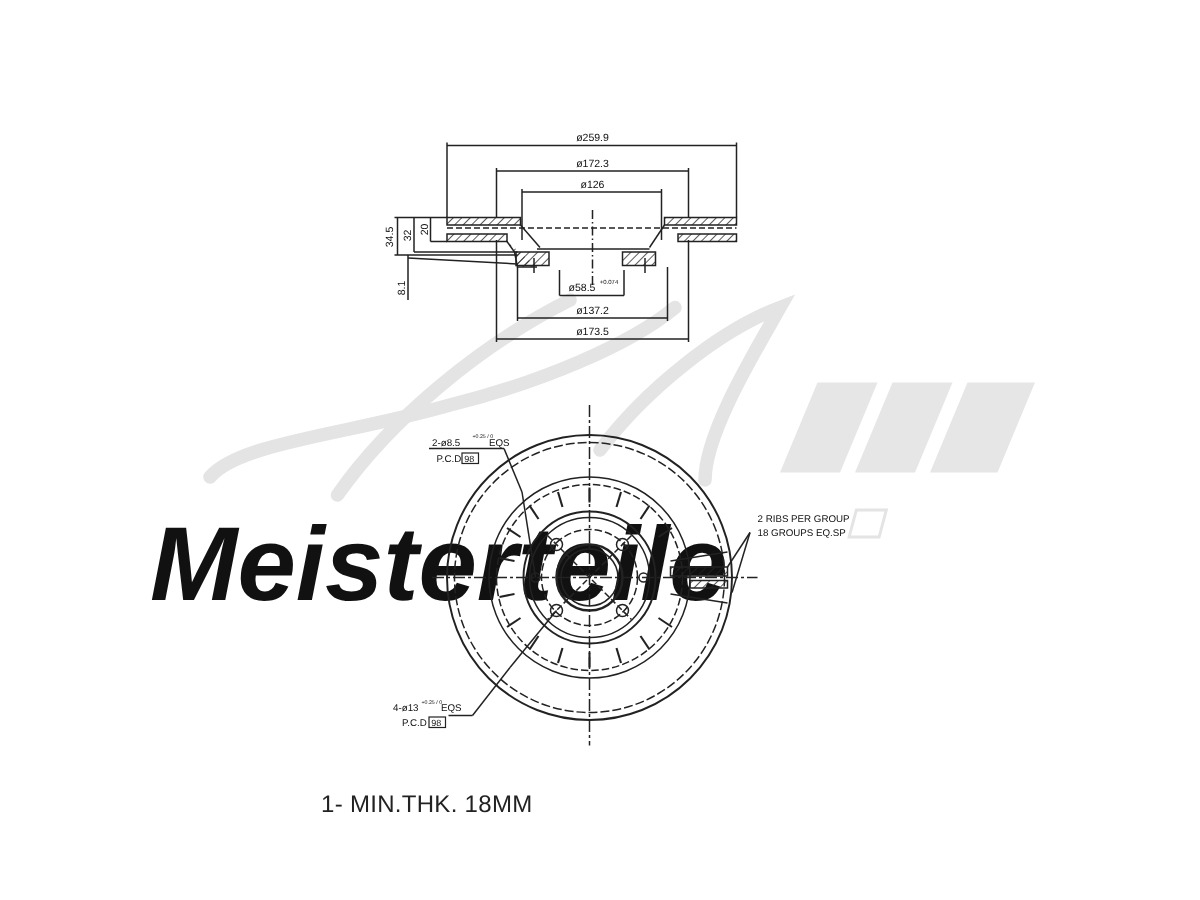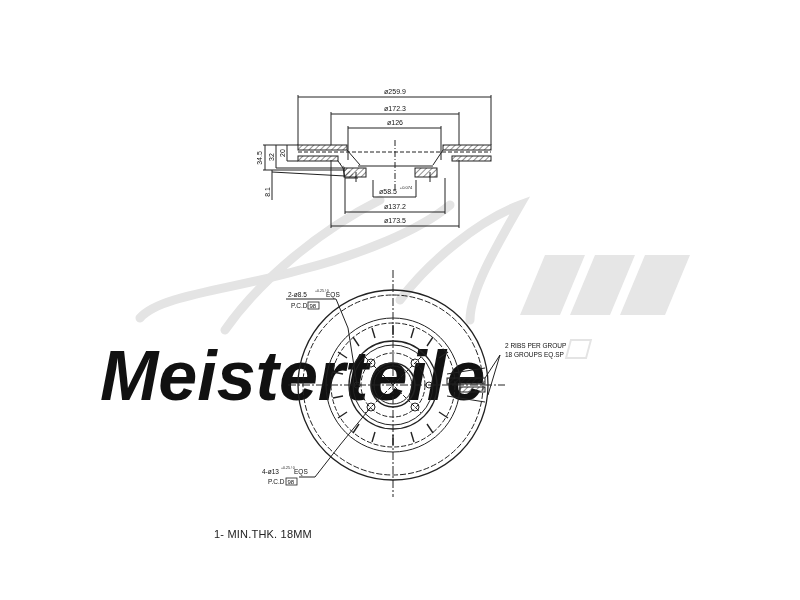--- a/index.html
+++ b/index.html
@@ -1,19 +1,19 @@
 <!DOCTYPE html>
 <html><head>
 <meta charset="utf-8">
 <style>
   html,body{margin:0;padding:0;background:#fff;}
   body{width:800px;height:600px;position:relative;overflow:hidden;font-family:"Liberation Sans",sans-serif;}
   .wm{position:absolute;left:0;top:0;width:800px;height:600px;}
   .drawing{position:absolute;left:0;top:0;width:800px;height:600px;}
-  .note{position:absolute;left:214px;top:528px;font-size:11px;color:#222;letter-spacing:0.2px;font-family:"Liberation Sans",sans-serif;}
+  .note{position:absolute;left:214px;top:528px;font-size:16px;color:#222;letter-spacing:0.2px;font-family:"Liberation Sans",sans-serif;}
   svg text{font-family:"Liberation Sans",sans-serif;fill:#111;}
 </style>
 </head>
 <body>
 
 <svg class="wm" viewBox="0 0 800 600">
   <g fill="none" stroke="#e4e4e4" stroke-width="9" stroke-linecap="round">
     <path d="M140 318 C 160 295, 230 290, 300 270 C 360 255, 420 230, 450 205"></path>
     <path d="M225 330 C 260 280, 320 230, 380 200"></path>
     <path d="M400 300 C 430 260, 480 220, 520 205 C 500 240, 470 290, 470 320"></path>

